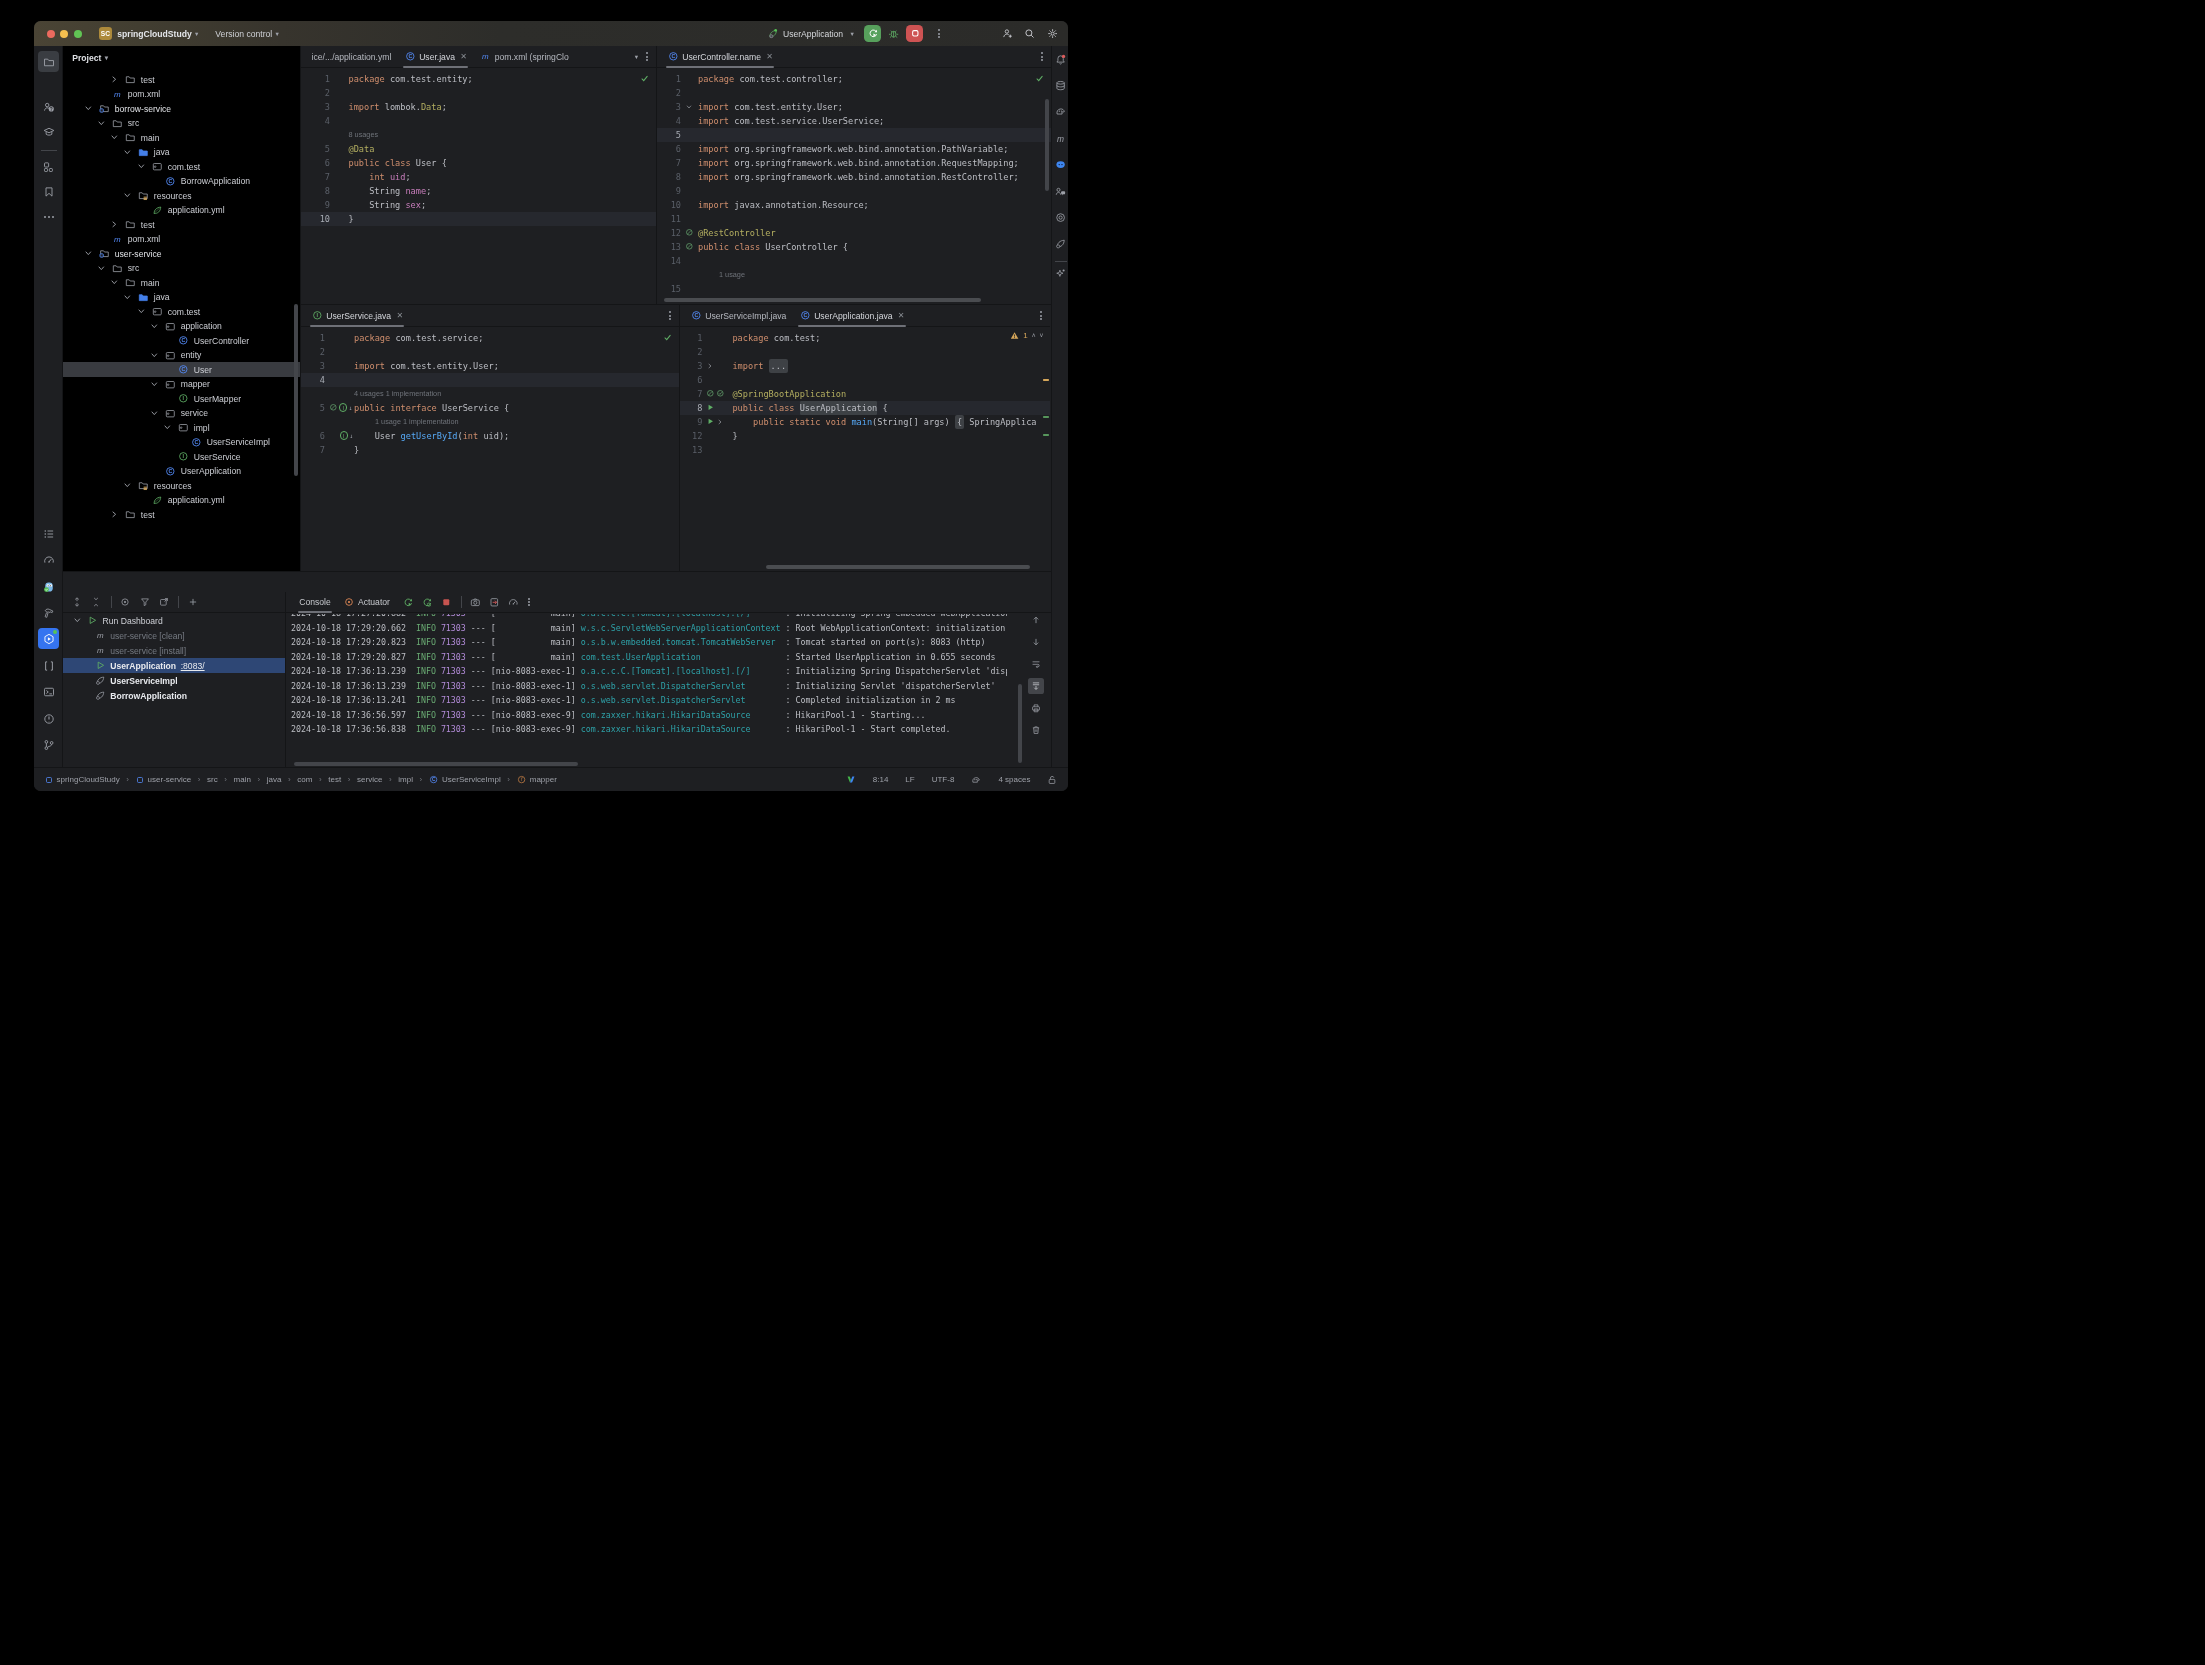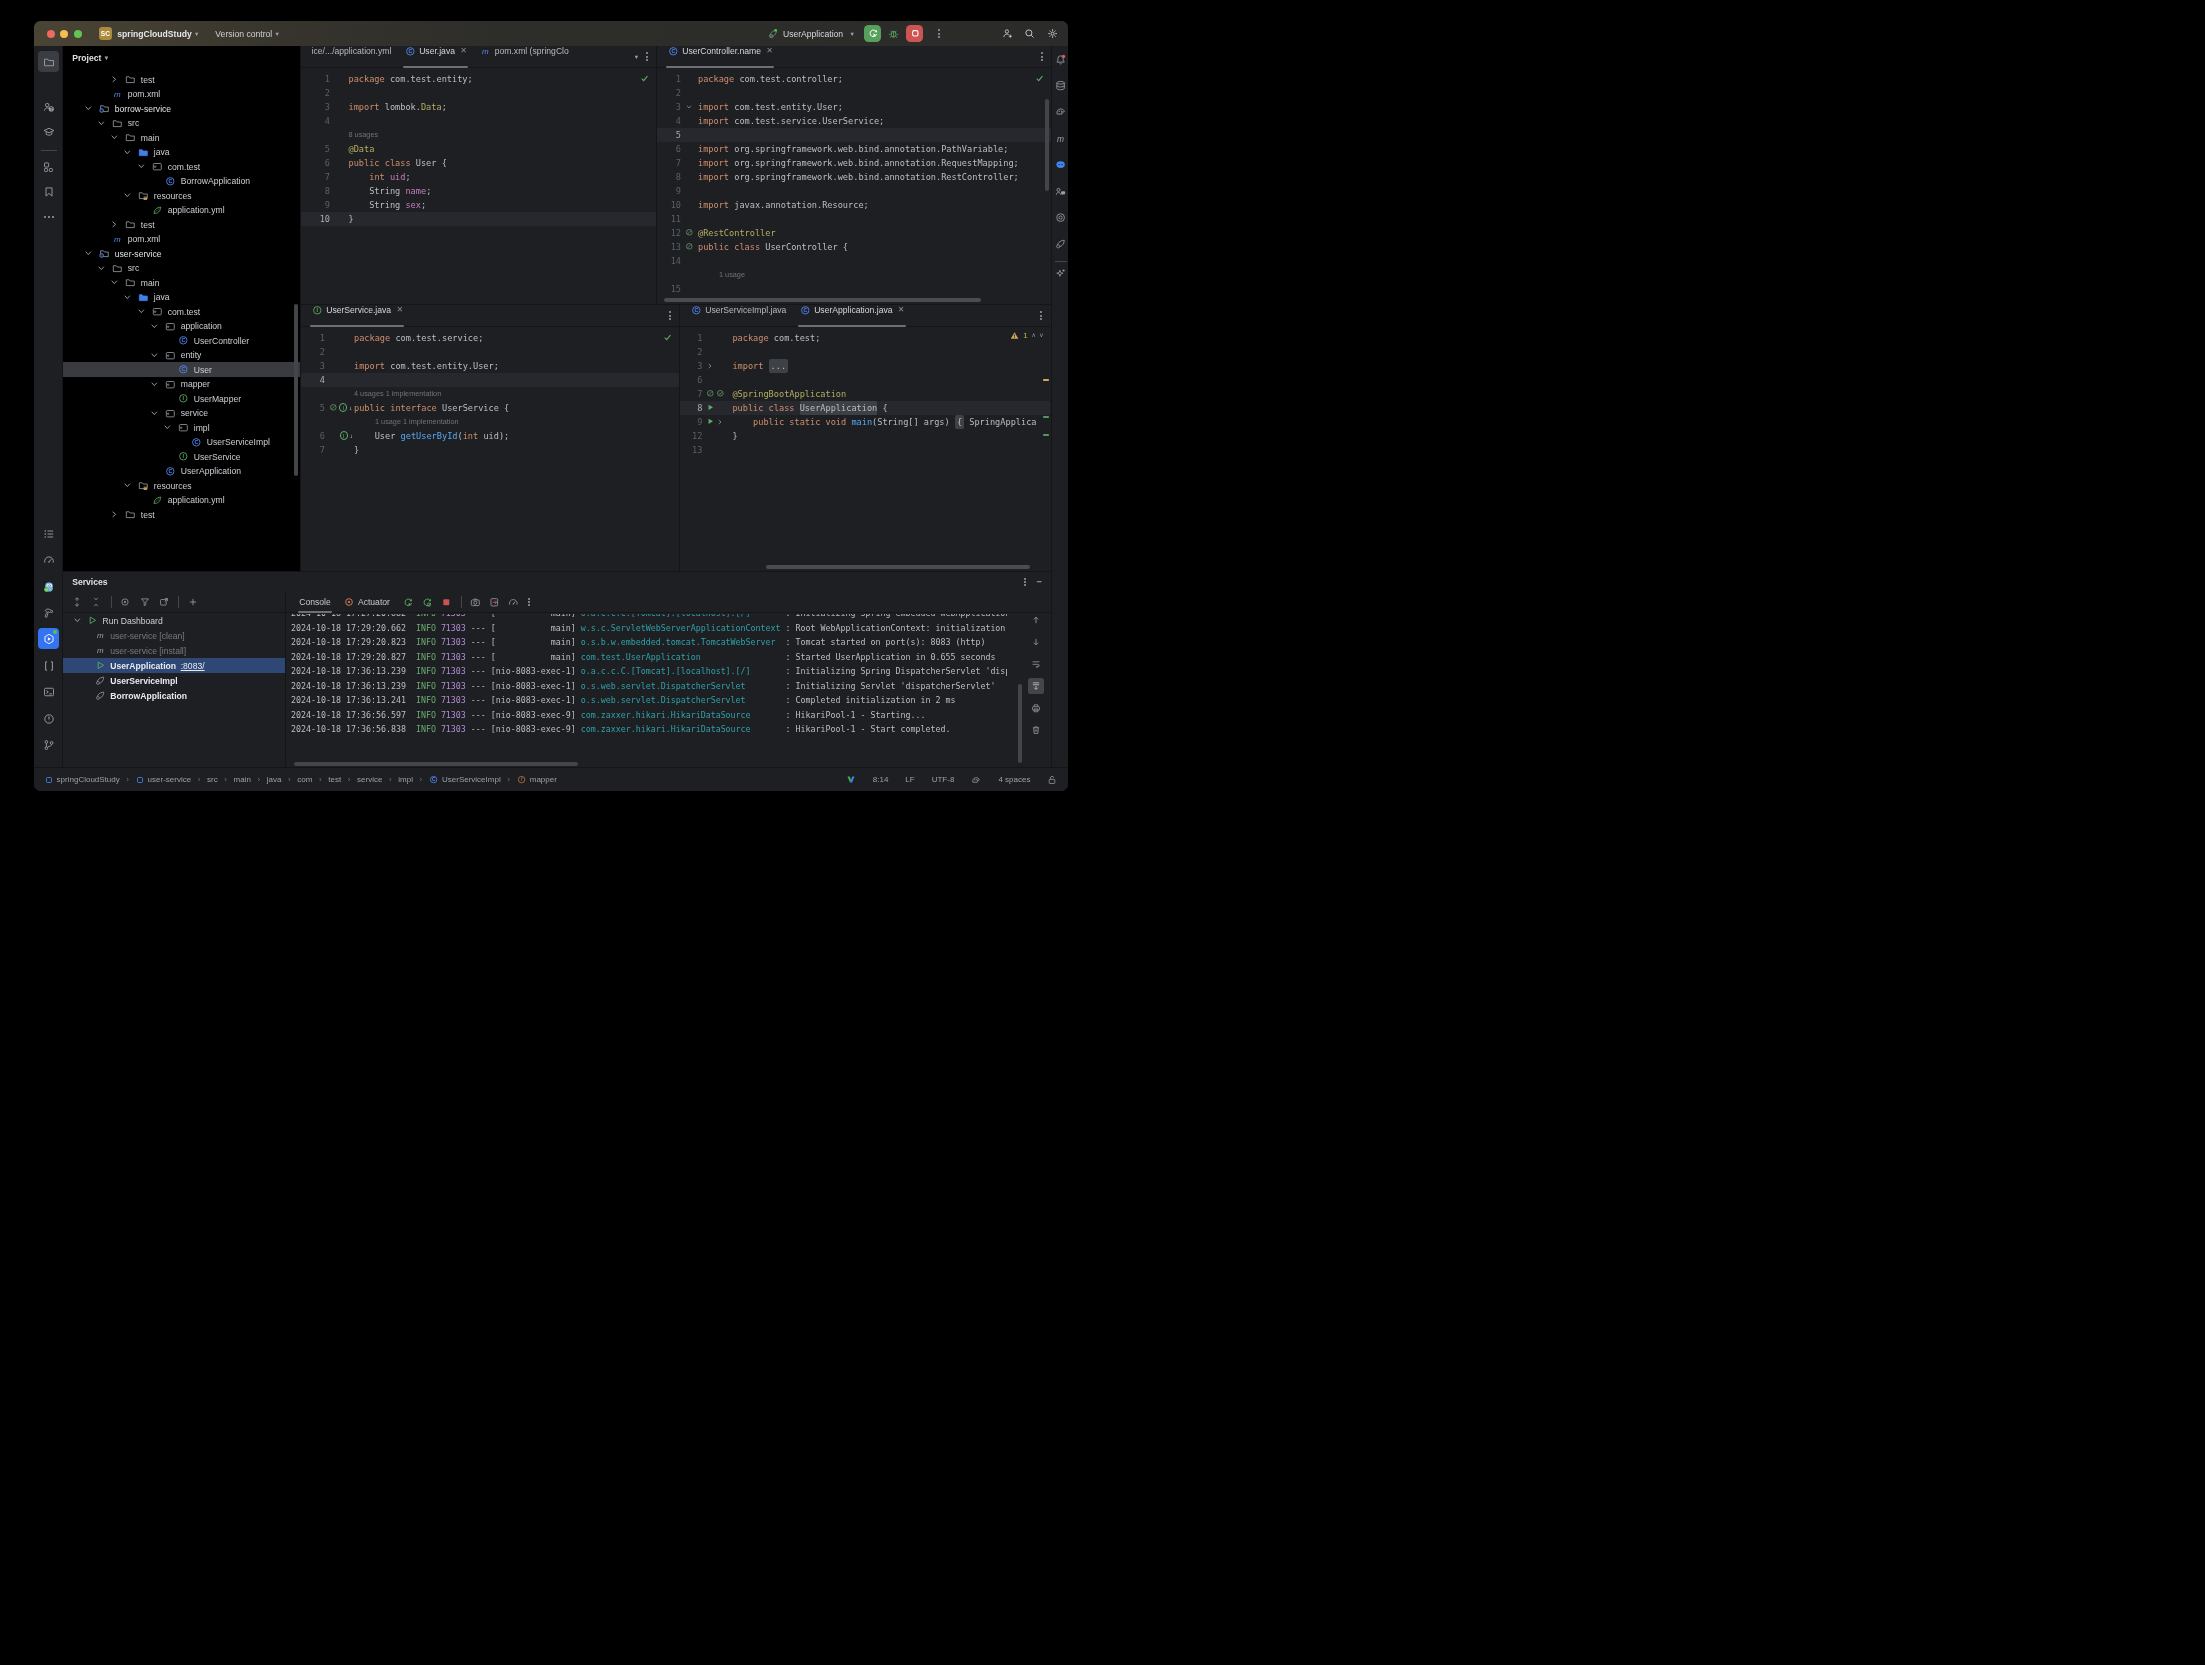--- a/index.html
+++ b/index.html
@@ -41,21 +41,21 @@
 .L1{padding-left:20px}.L2{padding-left:33px}.L3{padding-left:46px}.L4{padding-left:59px}
 .L5{padding-left:73px}.L6{padding-left:86px}.L7{padding-left:99px}.L8{padding-left:112px}
 .pscroll{position:absolute;right:2px;top:258px;width:4px;height:172px;border-radius:2px;background:#43454a}
 
 .pane{position:absolute;background:#1e1f22;overflow:hidden}
 .pa{left:267px;top:25px;width:356px;height:259px;border-right:0.7px solid #141517;border-bottom:0.7px solid #141517}
 .pb{left:623px;top:25px;width:394px;height:259px;border-bottom:0.7px solid #141517}
 .pc{left:267px;top:284px;width:379px;height:266px;border-right:0.7px solid #141517}
 .pd{left:646px;top:284px;width:370px;height:266px}
 .tabbar{height:22.4px;border-bottom:0.7px solid #141517;display:flex;align-items:center;padding:0 4px;position:relative}
-.tab{display:flex;align-items:flex-start;gap:4px;height:22.4px;padding:0 6.6px;position:relative;color:#b6b9c0;font-size:8.6px;white-space:nowrap}
+.tab{display:flex;align-items:center;gap:4px;height:22.4px;padding:0 6.6px;position:relative;color:#b6b9c0;font-size:8.6px;white-space:nowrap}
 .tab.on{color:#d5d7dc}
 .tab.on::after{content:"";position:absolute;left:5.3px;right:5.3px;bottom:0;height:2px;border-radius:1.3px;background:#6e7077}
 .x{color:#878b91;font-size:8px;margin-left:1.3px}
 .tbar-end{margin-left:auto;display:flex;align-items:center;gap:8px;padding-right:4px;color:#9da0a8}
 .kebab{display:inline-flex;flex-direction:column;gap:1.3px;align-items:center}
 .kebab i{width:2px;height:2px;border-radius:50%;background:#9da0a8;display:block}
 .code{position:absolute;left:0;right:0;top:22.4px;bottom:0;font-family:"DejaVu Sans Mono",monospace;font-size:8.6px;padding-top:3.3px}
 .cl{display:flex;height:14px;line-height:14px;white-space:pre;position:relative}
 .cl.cur{background:#26282e}
 .ln{color:#5a5f68;text-align:right;flex:none}
@@ -1048,31 +1048,20 @@
         <span class="cw">˄</span>
         <span class="cw">˅</span>
       </div>
     <div class="mark" style="top:74px;background:#d5a65a"></div>
     <div class="mark" style="top:111px;background:#57965c"></div>
     <div class="mark" style="top:129px;background:#57965c"></div>
     <div class="hscroll" style="left:86px;width:264px;bottom:2px"></div>
   </div>
 
   <div class="svc">
-    <div class="svchead">
-      <span>Services</span>
-      <span class="end">
-        <span class="kebab">
-            <i></i>
-            <i></i>
-            <i></i>
-          </span>
-        <span style="font-size:9.2px;color:#9da0a8">−</span>
-      </span>
-    </div>
     <div class="svctools">
       <svg width="10" height="10" viewBox="0 0 15 15">
           <use href="#expall"></use>
         </svg>
       <svg width="10" height="10" viewBox="0 0 15 15">
           <use href="#colall"></use>
         </svg>
       <span class="cdiv"></span>
       <svg width="10" height="10" viewBox="0 0 15 15">
           <use href="#tgt"></use>

